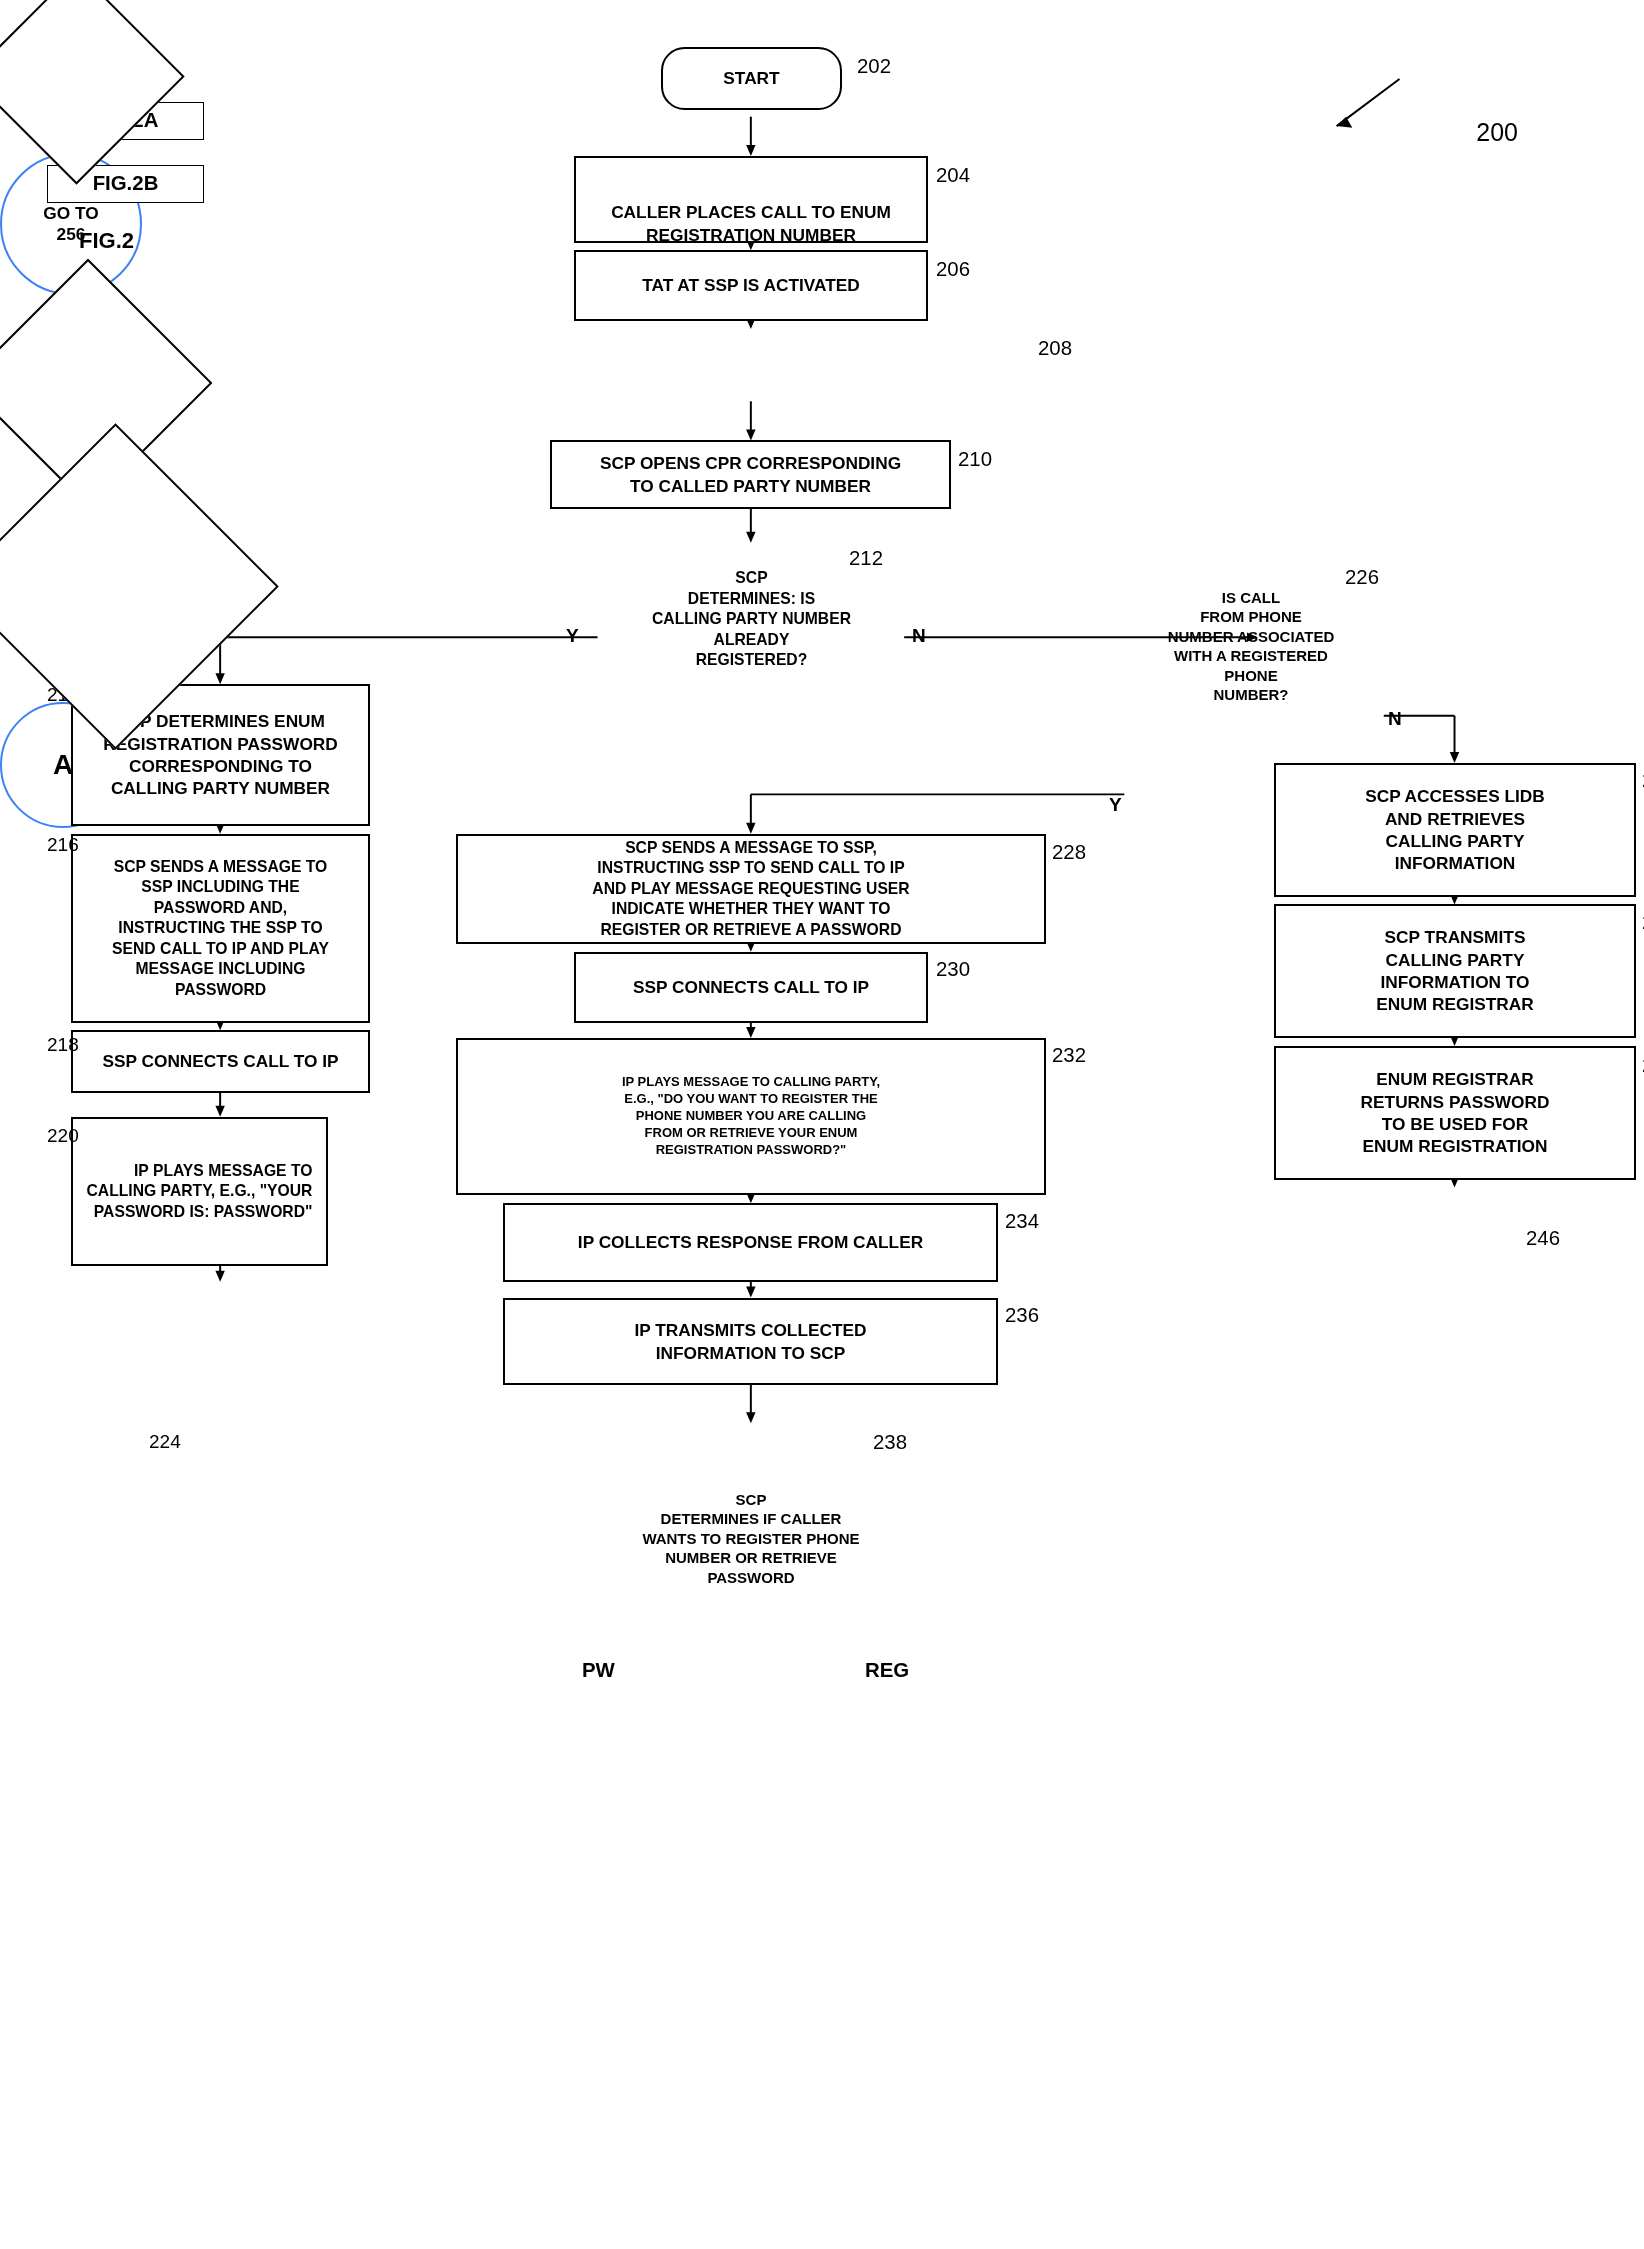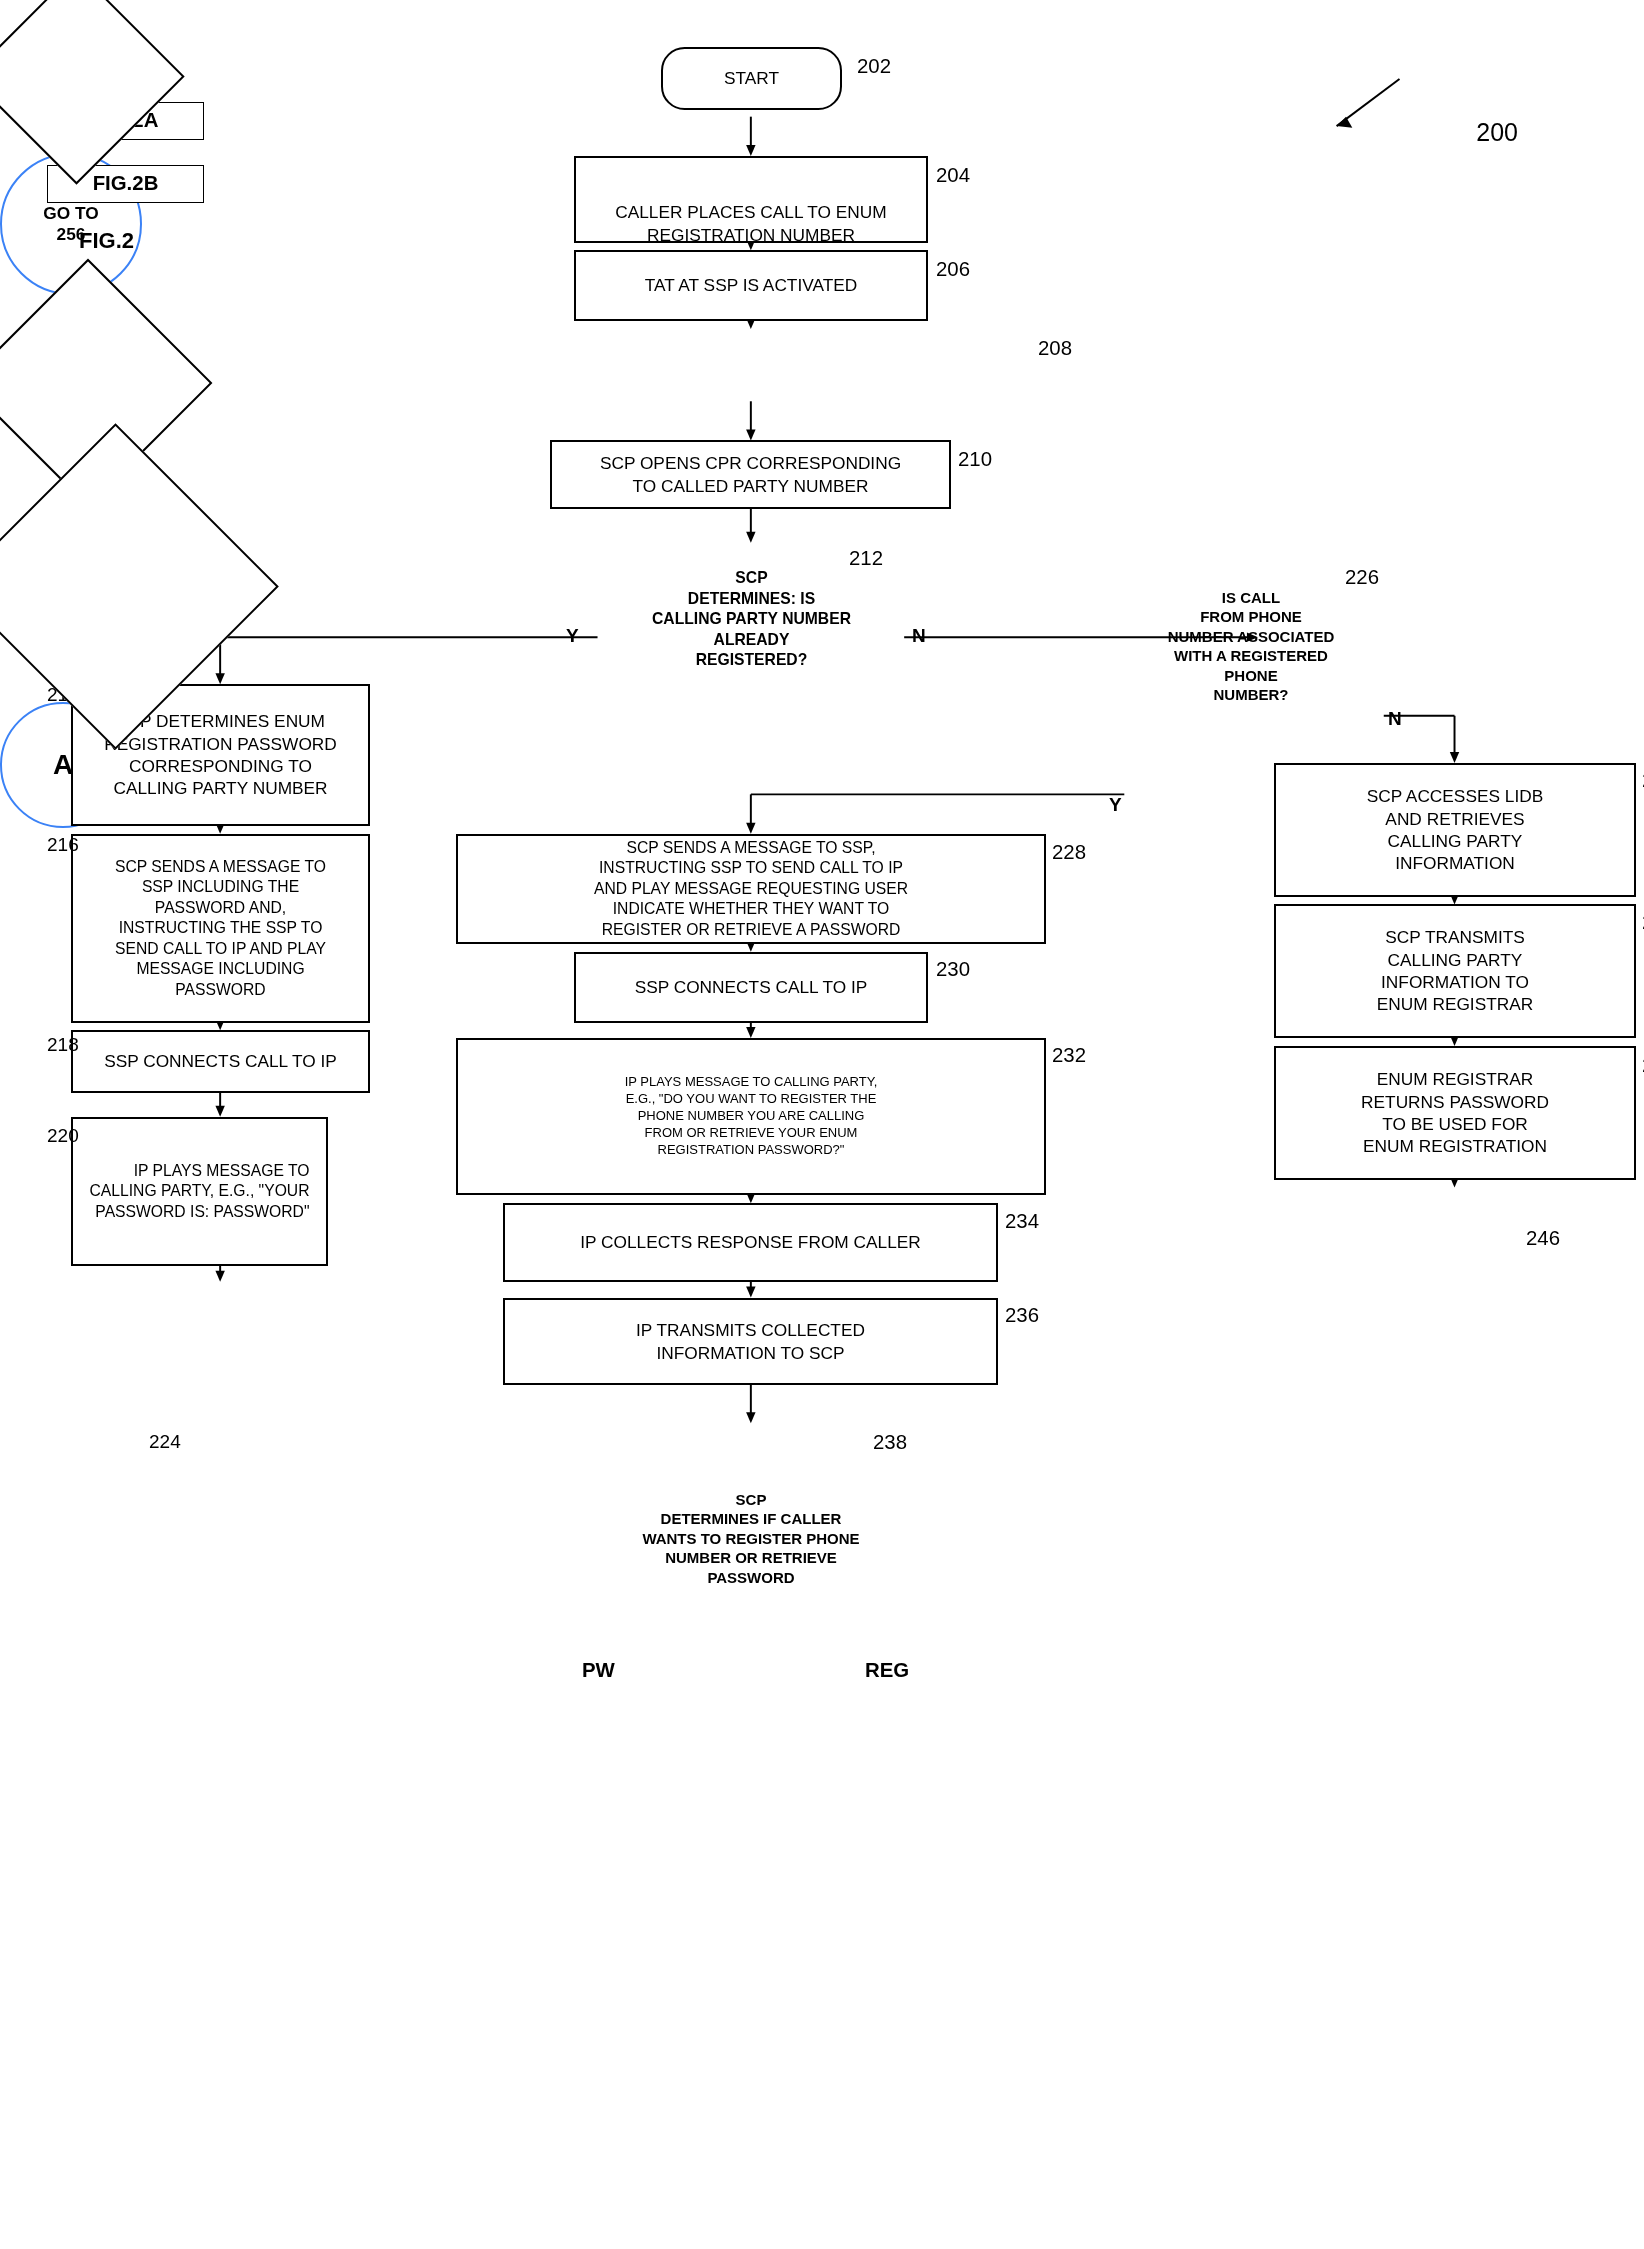--- a/index.html
+++ b/index.html
@@ -30,21 +30,21 @@
     }
 
     
     .shape {
       position: absolute;
       display: flex;
       align-items: center;
       justify-content: center;
       text-align: center;
       font-size: 17.3px;
-      font-weight: normal;
+      font-weight: bold;
       line-height: 1.3;
     }
 
     .rect {
       border: 2px solid #000;
       background: #fff;
       padding: 6.3px;
     }
 
     .rounded-rect {

